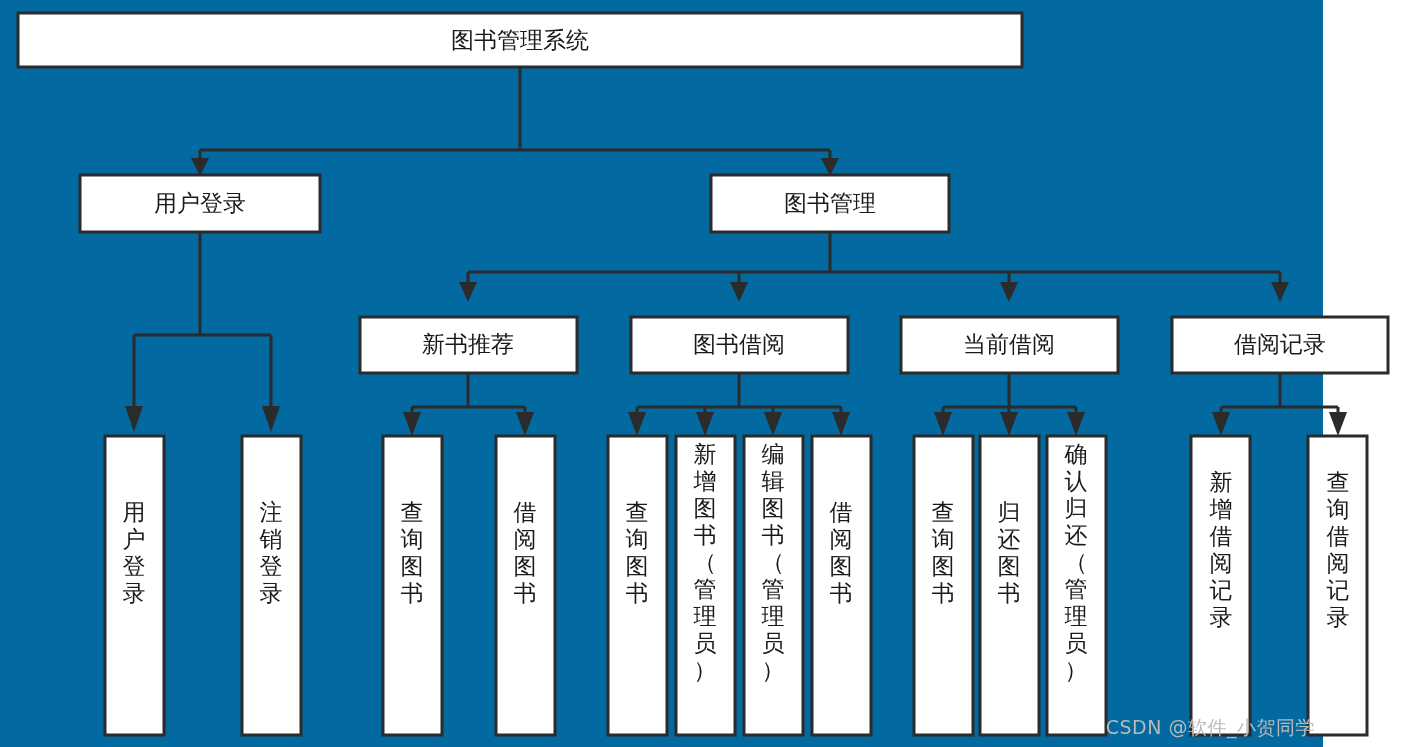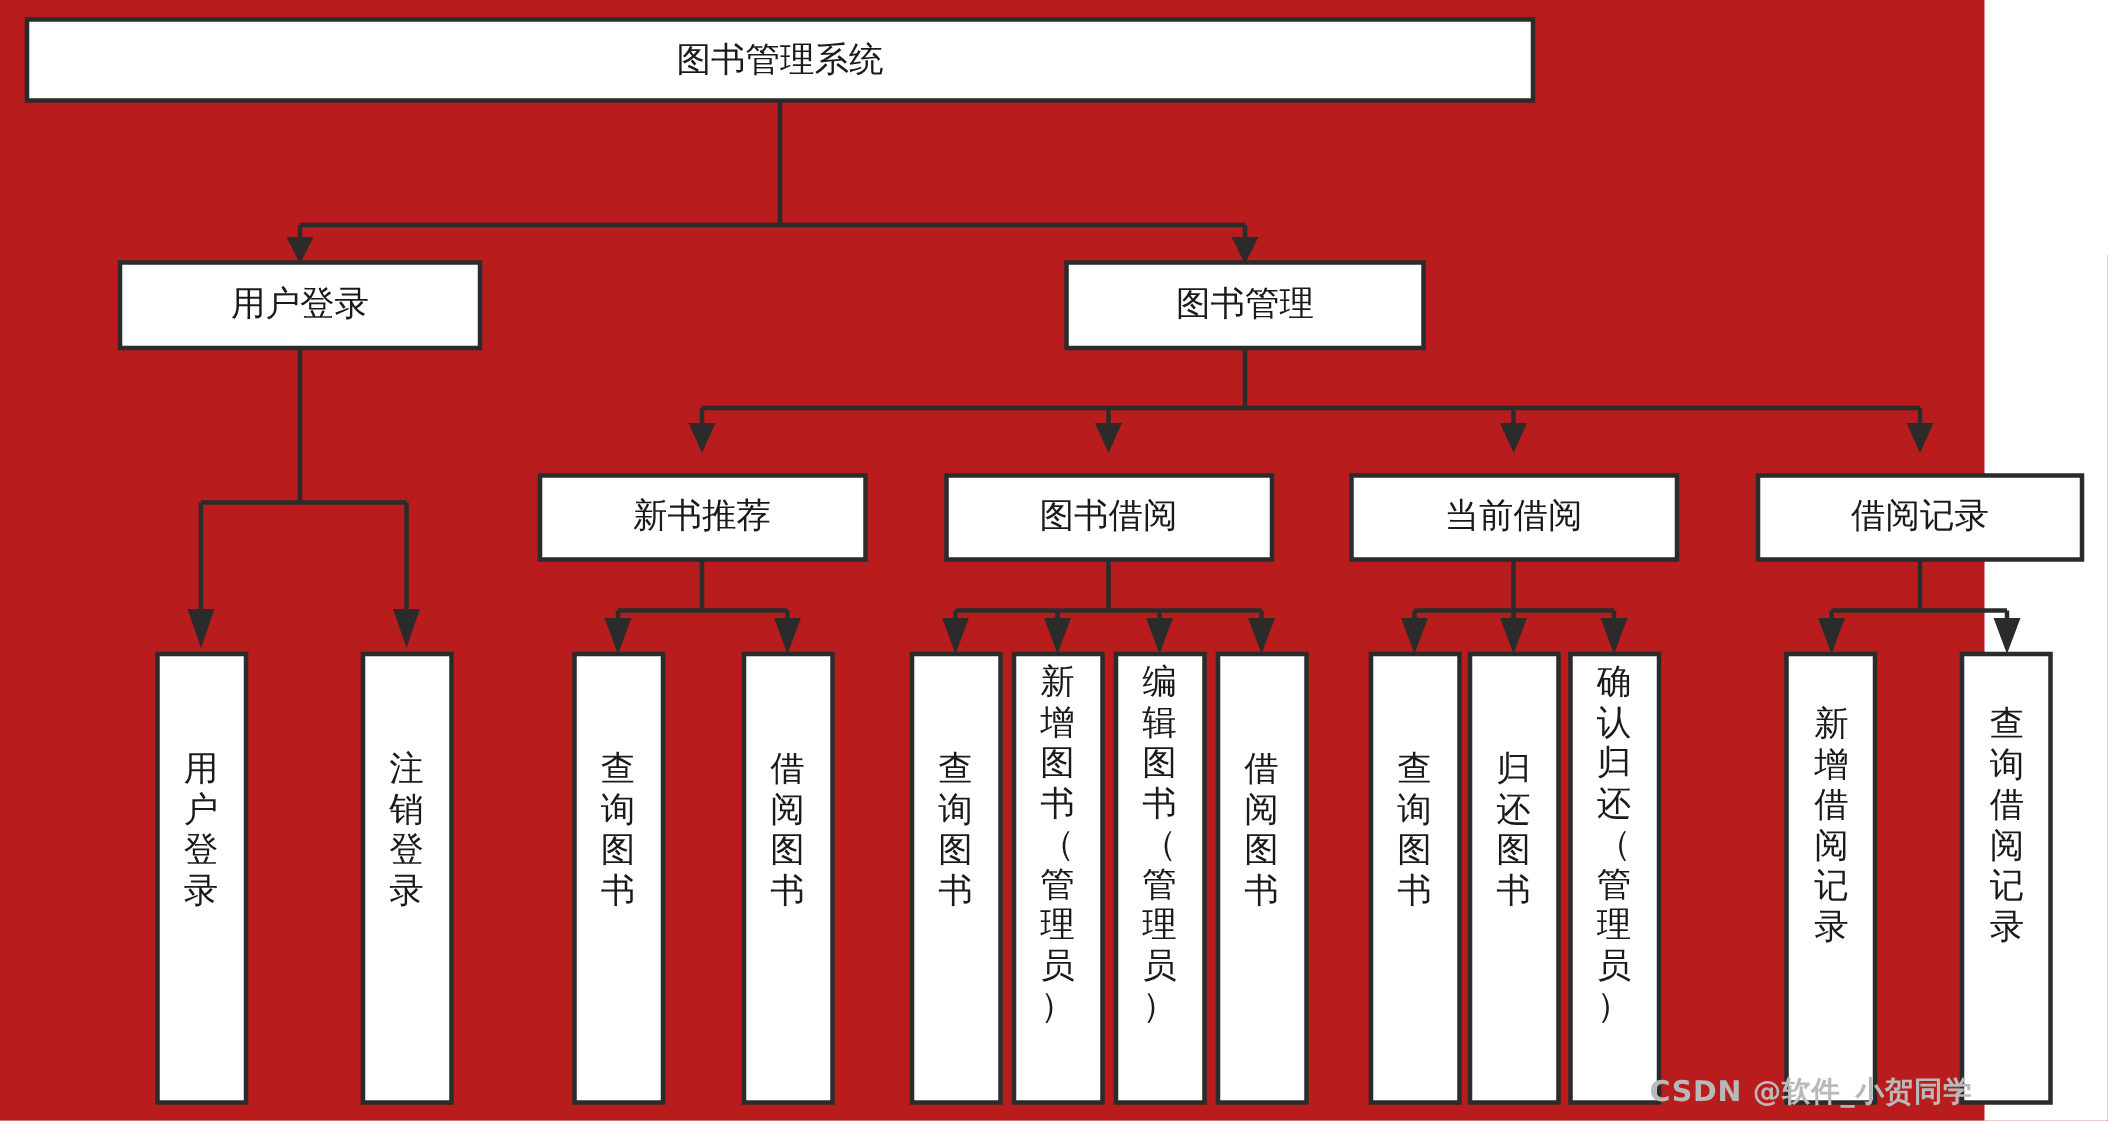--- a/index.html
+++ b/index.html
@@ -10,21 +10,21 @@
   body {
     width: 1405px;
     height: 747px;
     font-family: "DejaVu Sans", "Liberation Sans", sans-serif;
     overflow: hidden;
   }
   #diagram-root {
     position: relative;
     width: 1323px;
     height: 747px;
-    background: #b91c1c;
+    background: #0369a1;
   }
   svg.diagram-svg {
     position: absolute;
     left: 0;
     top: 0;
     width: 1405px;
     height: 747px;
   }
   .node-box {
     fill: #ffffff;
@@ -57,21 +57,20 @@
   .watermark {
     position: absolute;
     right: 8px;
     bottom: 6px;
     font-family: "DejaVu Sans", "Liberation Sans", sans-serif;
     font-size: 19px;
     color: #b9b9b9;
     letter-spacing: 0.5px;
     white-space: nowrap;
     pointer-events: none;
-    font-weight: bold;
   }
 </style>
 </head>
 <body>
 
 <div id="diagram-root">
 
   <svg class="diagram-svg" viewBox="0 0 1405 747" xmlns="http://www.w3.org/2000/svg">
 
     <g>

